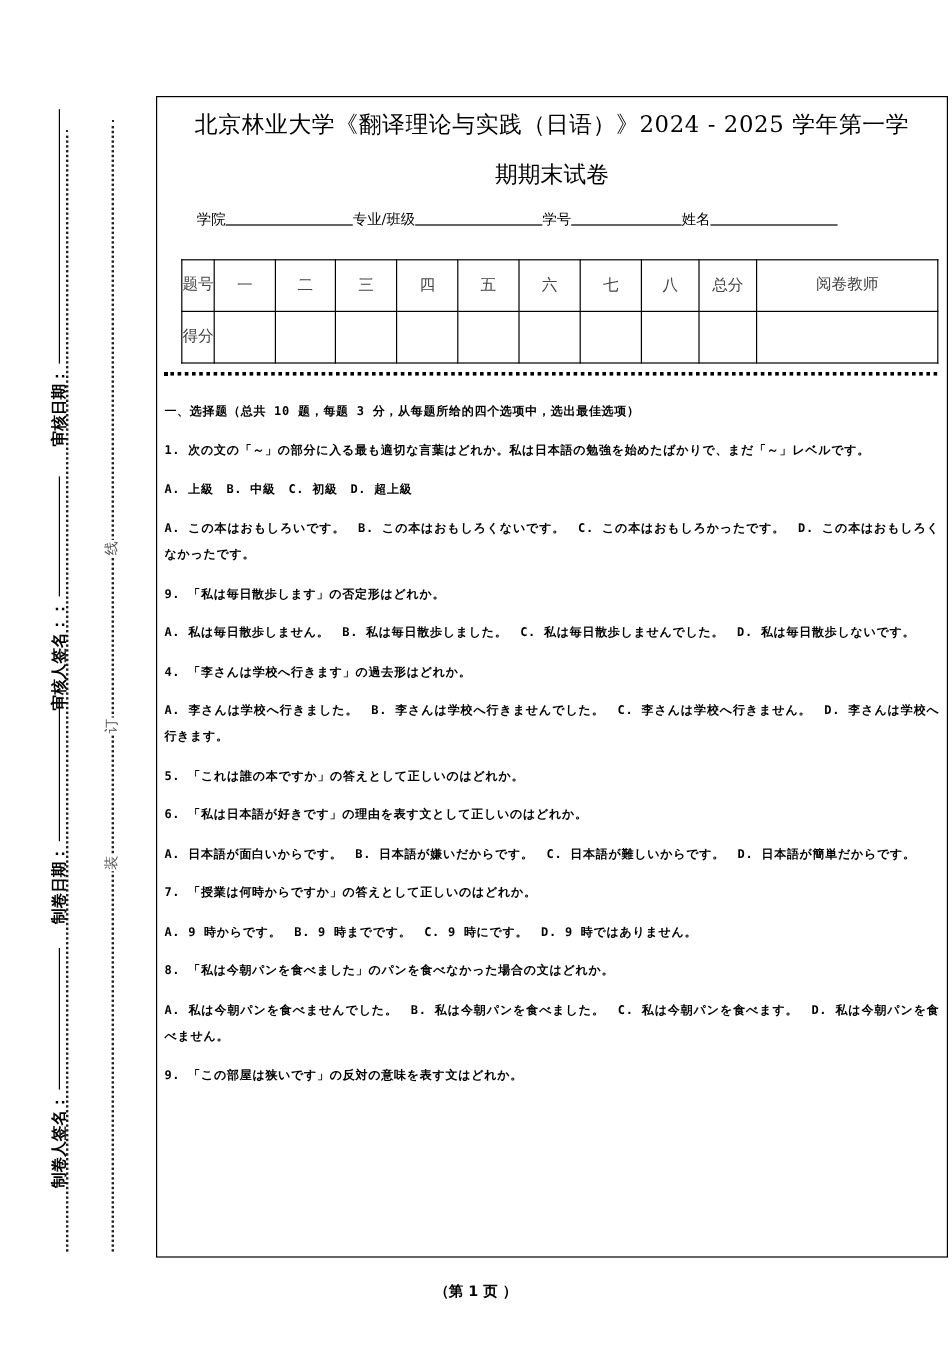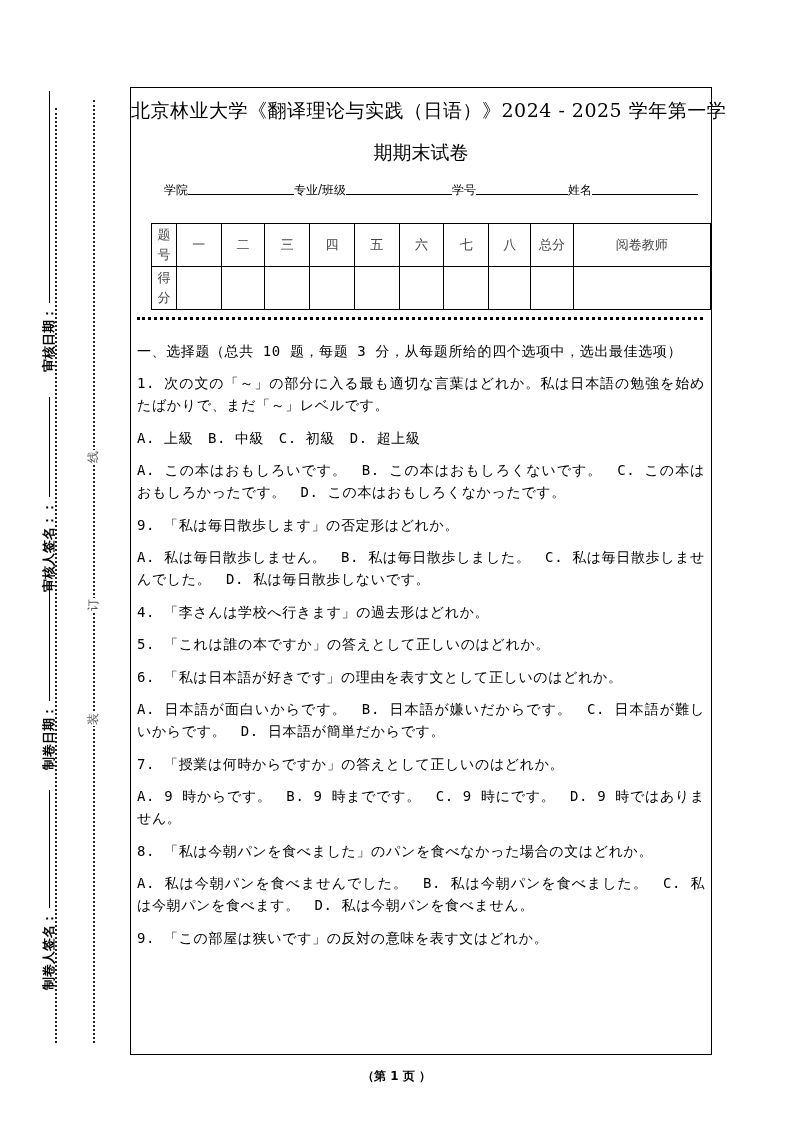--- a/index.html
+++ b/index.html
@@ -15,21 +15,21 @@
   .vlabel .inner-wrap { position:absolute; transform:rotate(-90deg); transform-origin:0 0;
       white-space:nowrap; font-family:"DejaVu Sans", sans-serif; font-weight:bold; font-size:13px;
       display:flex; align-items:center; }
   .vlabel .line { display:inline-block; height:0; border-bottom:1.5px solid #000; margin-left:4px; }
 
   .bind-mark { position:absolute; left:86px; width:14px; height:14px; background:#fff;
       font-size:12px; color:#555; display:flex; align-items:center; justify-content:center;
       transform:rotate(-90deg); font-family:"DejaVu Serif", serif; }
 
   
-  .frame { position:absolute; left:130px; top:87px; width:582px; height:968px;
+  .frame { position:absolute; left:130px; top:80px; width:660px; height:968px;
            border:1.5px solid #000; box-sizing:border-box; }
 
   .title { position:absolute; left:0; right:0; top:10px; text-align:center;
            font-size:19px; letter-spacing:0.5px; white-space:nowrap; }
   .subtitle { position:absolute; left:0; right:0; top:52px; text-align:center; font-size:19px; }
 
   .info-row { position:absolute; left:33px; top:94px; font-size:12px; display:flex; align-items:flex-start; }
   .info-row .lbl { white-space:nowrap; }
   .info-row .blank { display:inline-block; border-bottom:1px solid #000; height:12px; }
 
@@ -37,21 +37,21 @@
                 font-size:13px; color:#444; }
   table.score td { border:1px solid #000; text-align:center; padding:0; }
   table.score tr.r1 td { height:42px; }
   table.score tr.r2 td { height:42px; }
   table.score td.rowhead { width:26px; line-height:20px; font-size:13px; }
 
   .dot-sep { position:absolute; left:6px; right:8px; top:229px; height:0;
              border-top:3px dotted #000; }
 
   .content { position:absolute; left:6px; right:6px; top:252px;
-             font-family:"DejaVu Sans Mono", monospace; font-size:14px; line-height:22px; }
+             font-family:"DejaVu Sans Mono", monospace; font-size:10px; line-height:22px;font-weight:bold; }
   .content p { margin:0 0 10.5px 0; text-align:justify; letter-spacing:0.6px; }
   .content p.section { margin-bottom:10px; }
 
   .footer { position:absolute; left:0; right:0; top:1068px; text-align:center;
             font-family:"DejaVu Sans", sans-serif; font-weight:bold; font-size:12px; }
 </style>
 </head>
 <body>
 
 <div class="margin-line outer"></div>
@@ -135,20 +135,21 @@
   <div class="dot-sep"></div>
 
   <div class="content">
     <p class="section">一、选择题（总共 10 题，每题 3 分，从每题所给的四个选项中，选出最佳选项）</p>
     <p>1. 次の文の「～」の部分に入る最も適切な言葉はどれか。私は日本語の勉強を始めたばかりで、まだ「～」レベルです。</p>
     <p>A. 上級　B. 中級　C. 初級　D. 超上級</p>
     <p>A. この本はおもしろいです。　B. この本はおもしろくないです。　C. この本はおもしろかったです。　D. この本はおもしろくなかったです。</p>
     <p>9. 「私は毎日散歩します」の否定形はどれか。</p>
     <p>A. 私は毎日散歩しません。　B. 私は毎日散歩しました。　C. 私は毎日散歩しませんでした。　D. 私は毎日散歩しないです。</p>
     <p>4. 「李さんは学校へ行きます」の過去形はどれか。</p>
+    <p>A. 李さんは学校へ行きました。　B. 李さんは学校へ行きませんでした。　C. 李さんは学校へ行きません。　D. 李さんは学校へ行きます。</p>
     <p>5. 「これは誰の本ですか」の答えとして正しいのはどれか。</p>
     <p>6. 「私は日本語が好きです」の理由を表す文として正しいのはどれか。</p>
     <p>A. 日本語が面白いからです。　B. 日本語が嫌いだからです。　C. 日本語が難しいからです。　D. 日本語が簡単だからです。</p>
     <p>7. 「授業は何時からですか」の答えとして正しいのはどれか。</p>
     <p>A. 9 時からです。　B. 9 時までです。　C. 9 時にです。　D. 9 時ではありません。</p>
     <p>8. 「私は今朝パンを食べました」のパンを食べなかった場合の文はどれか。</p>
     <p>A. 私は今朝パンを食べませんでした。　B. 私は今朝パンを食べました。　C. 私は今朝パンを食べます。　D. 私は今朝パンを食べません。</p>
     <p>9. 「この部屋は狭いです」の反対の意味を表す文はどれか。</p>
   </div>
 </div>

